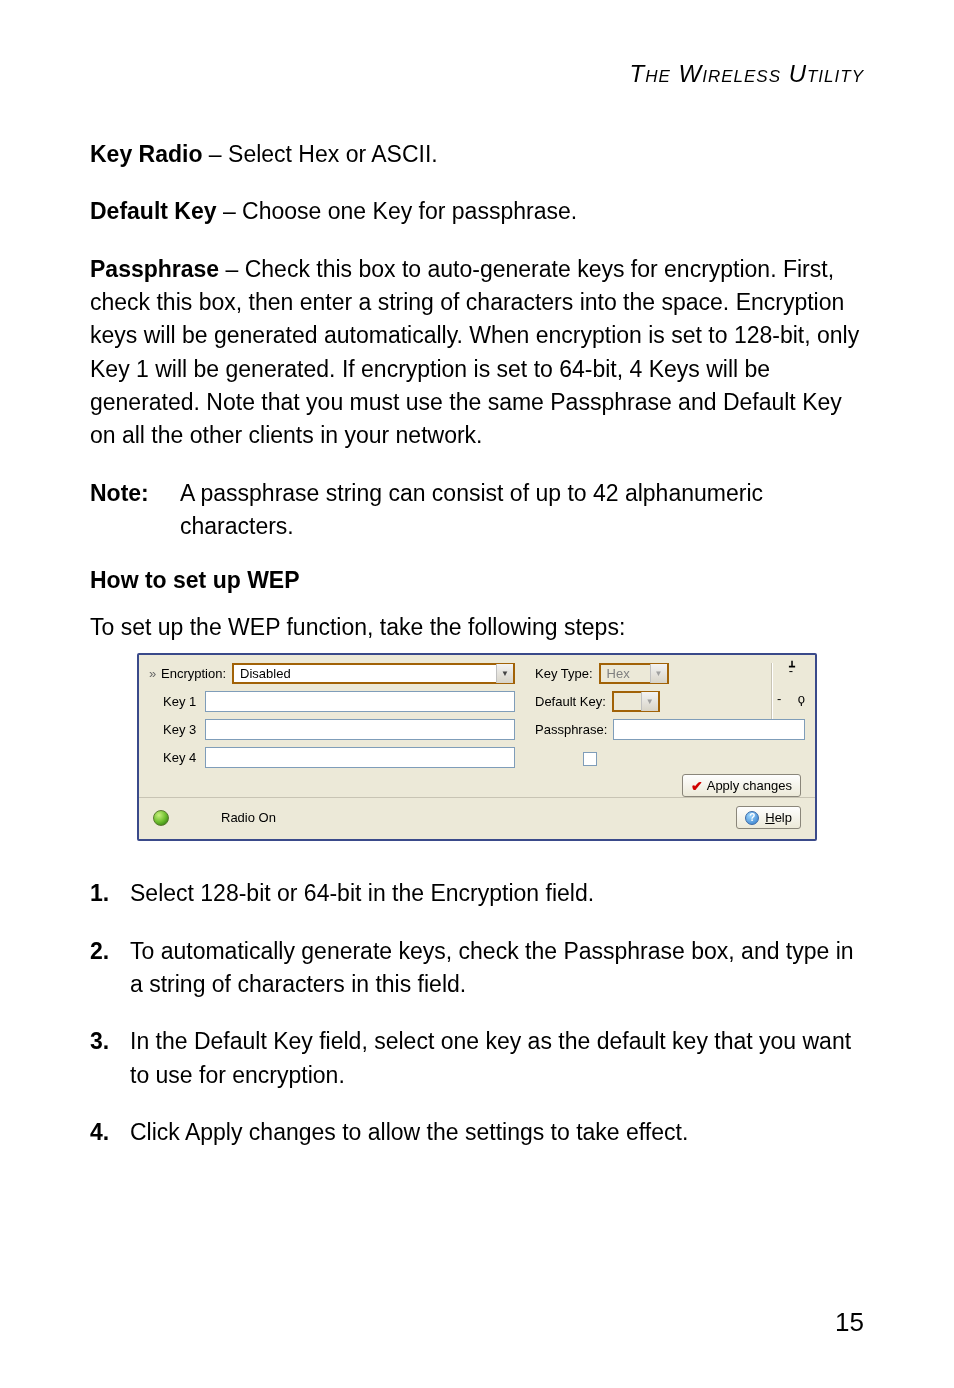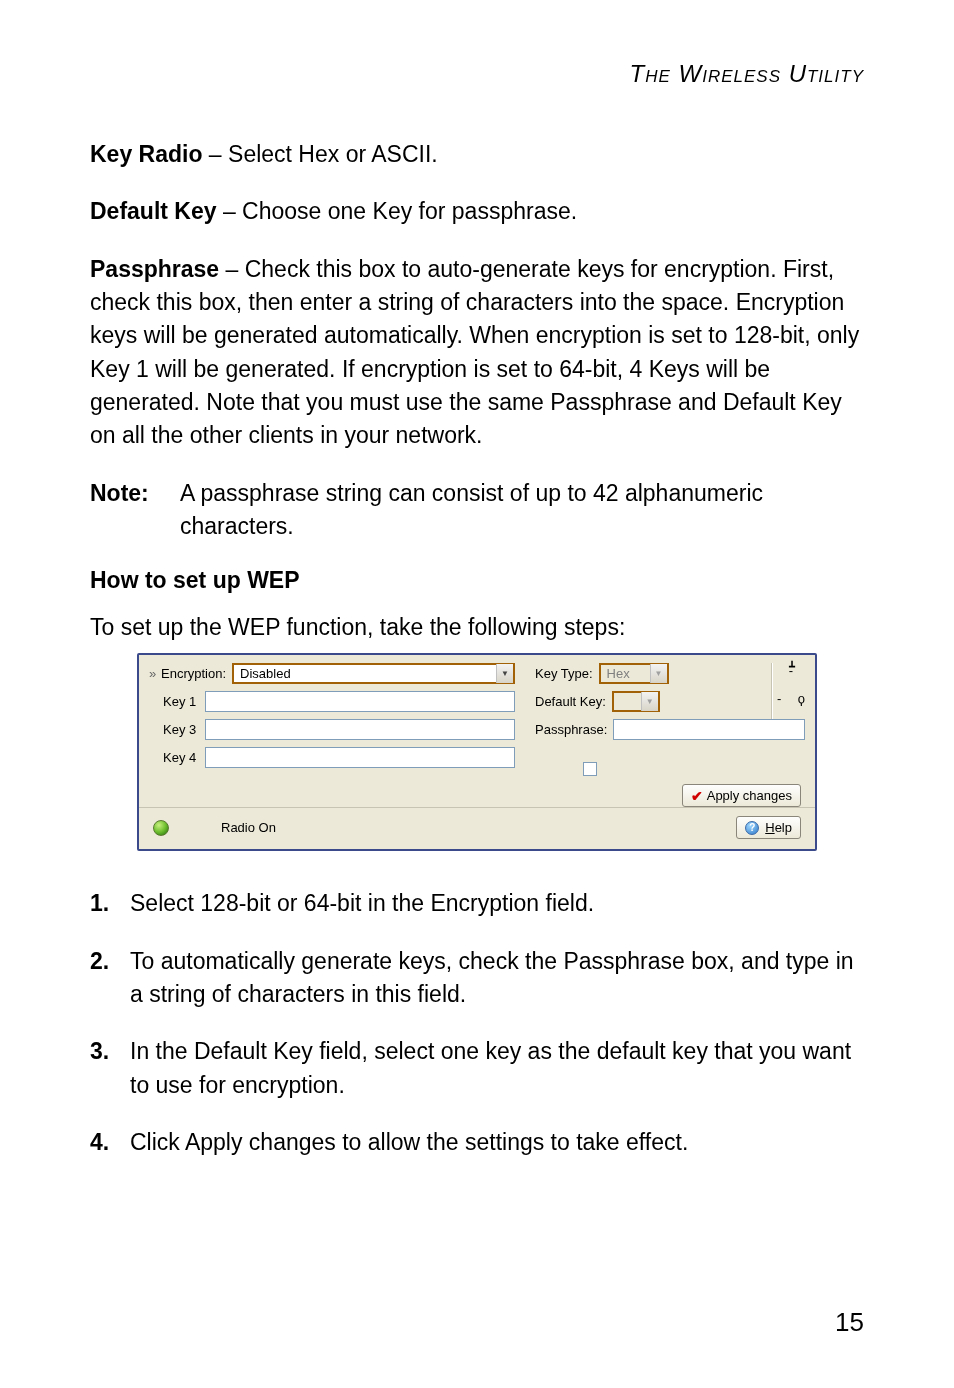--- a/index.html
+++ b/index.html
@@ -145,21 +145,21 @@
       margin-right: 6px;
     }
     .divider-v {
       width: 2px;
       background: #c8c4b4;
       align-self: stretch;
       margin: 0 4px;
       border-right: 1px solid #fff;
     }
     .passphrase-row {
-      margin-bottom: 22px;
+      margin-bottom: 12px;
       justify-content: space-between;
     }
     .checkbox-row {
       display: flex;
       align-items: center;
       margin-bottom: 8px;
       padding-left: 48px;
     }
     .checkbox-box {
       width: 14px;

